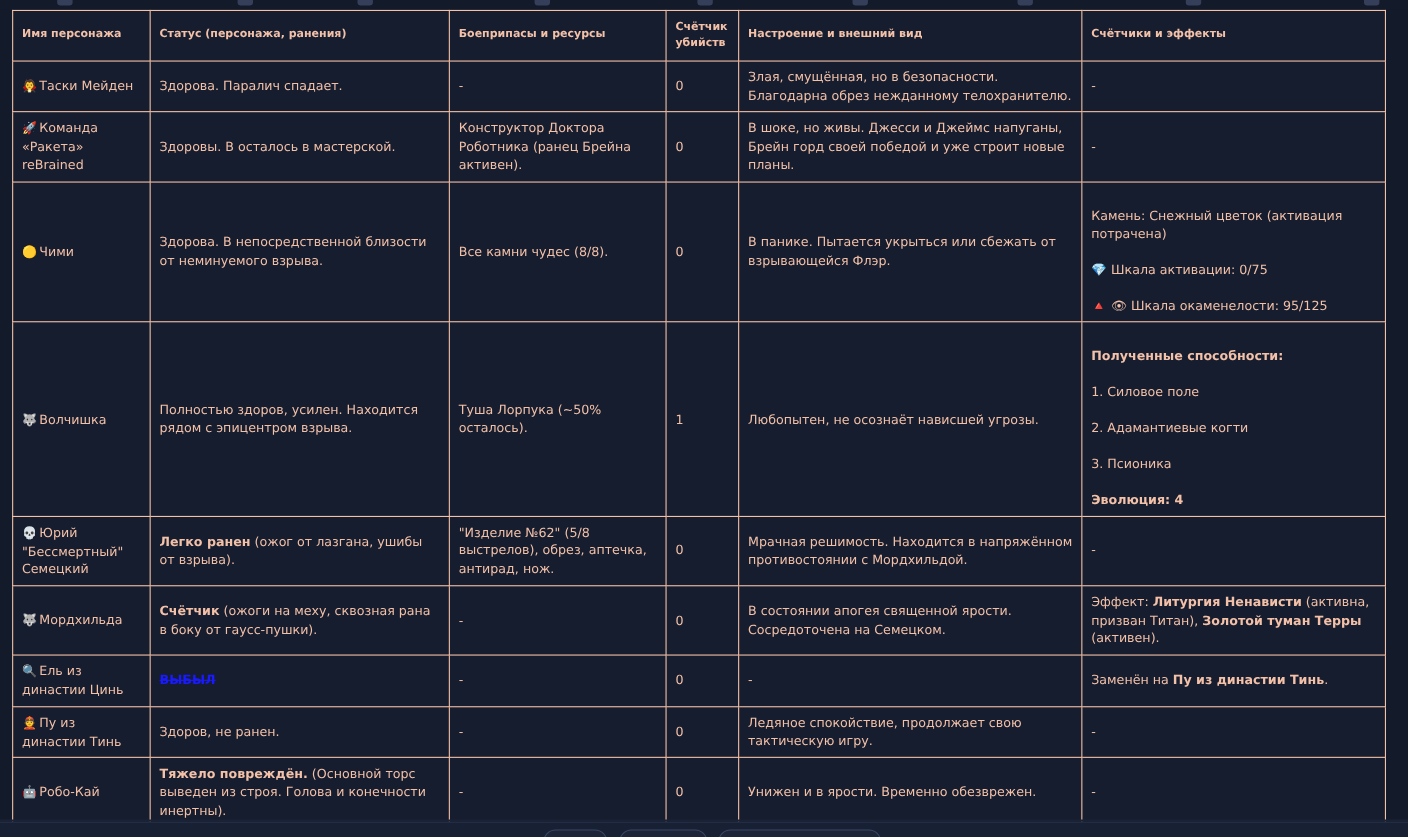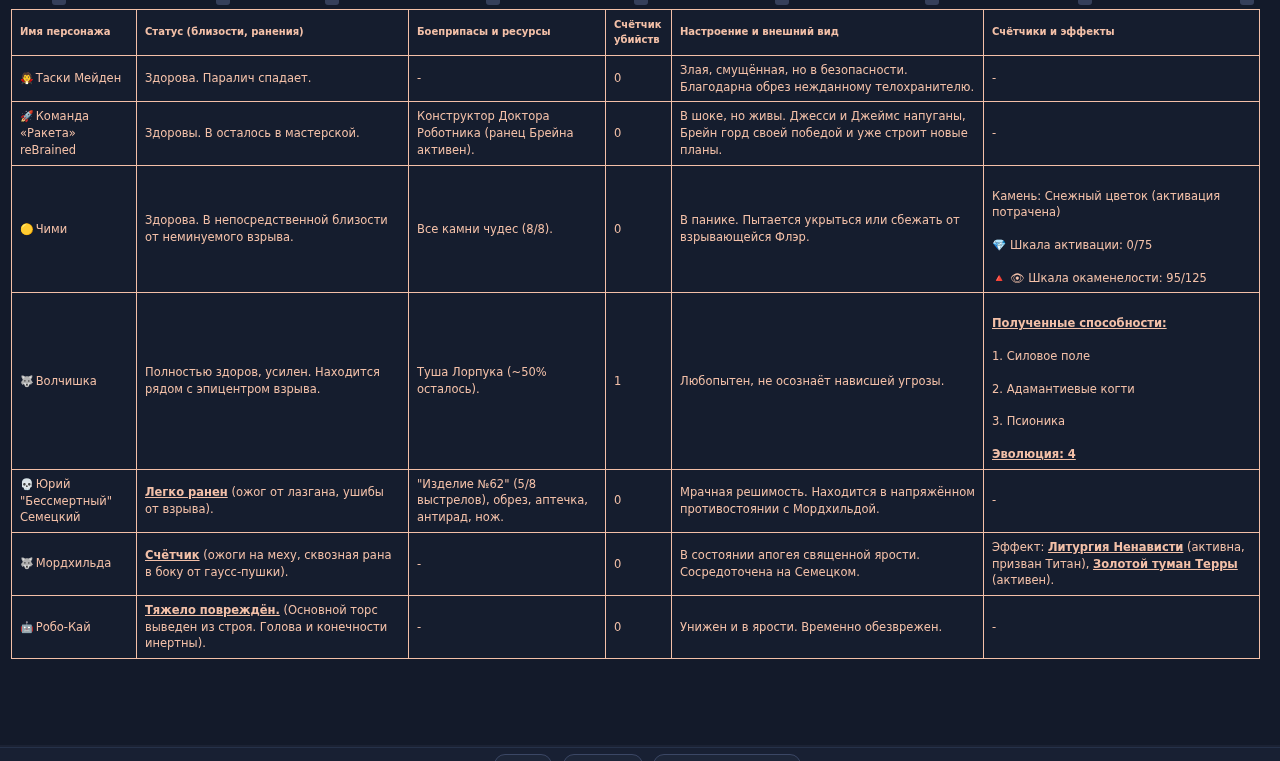--- a/index.html
+++ b/index.html
@@ -88,21 +88,21 @@
     font-weight: normal;
     color: #f3c0a8;
   }
   .emoji {
     font-family: "DejaVu Sans", sans-serif;
     font-size: 11px;
     margin-right: 2px;
     letter-spacing: 0;
   }
 
-  b, strong, .b { font-weight: bold; text-decoration: underline; }
+  b, strong, .b { font-weight: bold; }
 
   .dead {
     color: #ff1a1a;
     font-weight: bold;
   }
   .gone {
     color: #1a1aff;
     font-weight: bold;
     text-decoration: line-through;
     text-decoration-color: #1a1aff;
@@ -167,21 +167,21 @@
         <col class="c-name">
           <col class="c-status">
           <col class="c-ammo">
         <col class="c-kills">
           <col class="c-mood">
           <col class="c-fx">
       </colgroup>
       <thead>
         <tr>
           <th>Имя персонажа</th>
-          <th>Статус (близости, ранения)</th>
+          <th>Статус (персонажа, ранения)</th>
           <th>Боеприпасы и ресурсы</th>
           <th>Счётчик убийств</th>
           <th>Настроение и внешний вид</th>
           <th>Счётчики и эффекты</th>
         </tr>
       </thead>
       <tbody id="tbody">
           <tr>
             <td class="cell-name"><span class="emoji">🧛</span>Таски Мейден</td>
             <td>Здорова. Паралич спадает.</td>
@@ -234,20 +234,36 @@
           </tr>
           <tr>
             <td class="cell-name"><span class="emoji">🐺</span>Мордхильда</td>
             <td><b>Счётчик</b> (ожоги на меху, сквозная рана в боку от гаусс-пушки).</td>
             <td>-</td>
             <td>0</td>
             <td>В состоянии апогея священной ярости. Сосредоточена на Семецком.</td>
             <td>Эффект: <b>Литургия Ненависти</b> (активна, призван Титан), <b>Золотой туман Терры</b> (активен).</td>
           </tr>
           <tr>
+            <td class="cell-name"><span class="emoji">🔍</span>Ель из династии Цинь</td>
+            <td><span class="gone">ВЫБЫЛ</span></td>
+            <td>-</td>
+            <td>0</td>
+            <td>-</td>
+            <td>Заменён на <b>Пу из династии Тинь</b>.</td>
+          </tr>
+          <tr>
+            <td class="cell-name"><span class="emoji">👲</span>Пу из династии Тинь</td>
+            <td>Здоров, не ранен.</td>
+            <td>-</td>
+            <td>0</td>
+            <td>Ледяное спокойствие, продолжает свою тактическую игру.</td>
+            <td>-</td>
+          </tr>
+          <tr>
             <td class="cell-name"><span class="emoji">🤖</span>Робо-Кай</td>
             <td><b>Тяжело повреждён.</b> (Основной торс выведен из строя. Голова и конечности инертны).</td>
             <td>-</td>
             <td>0</td>
             <td>Унижен и в ярости. Временно обезврежен.</td>
             <td>-</td>
           </tr>
         </tbody>
     </table>
   </div>

